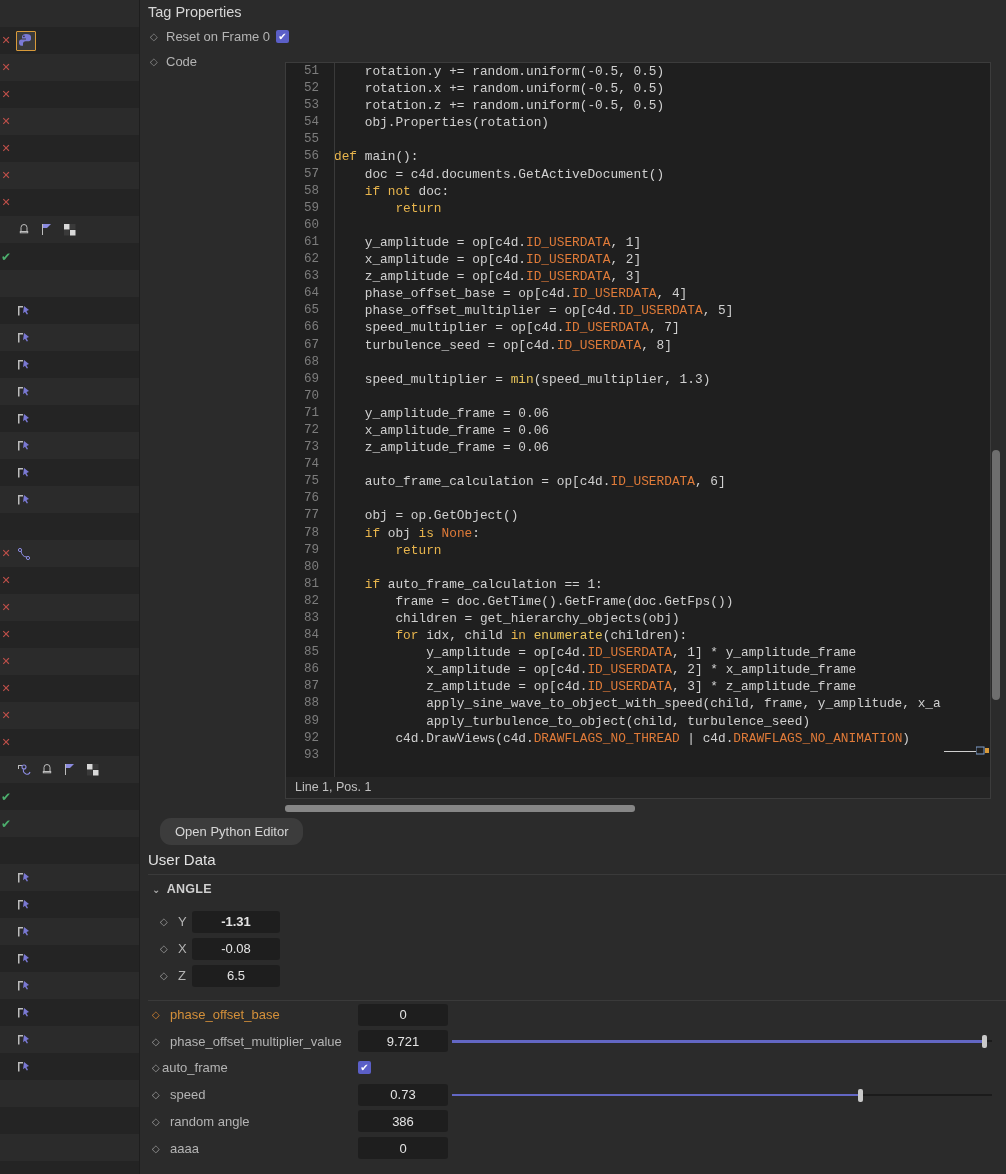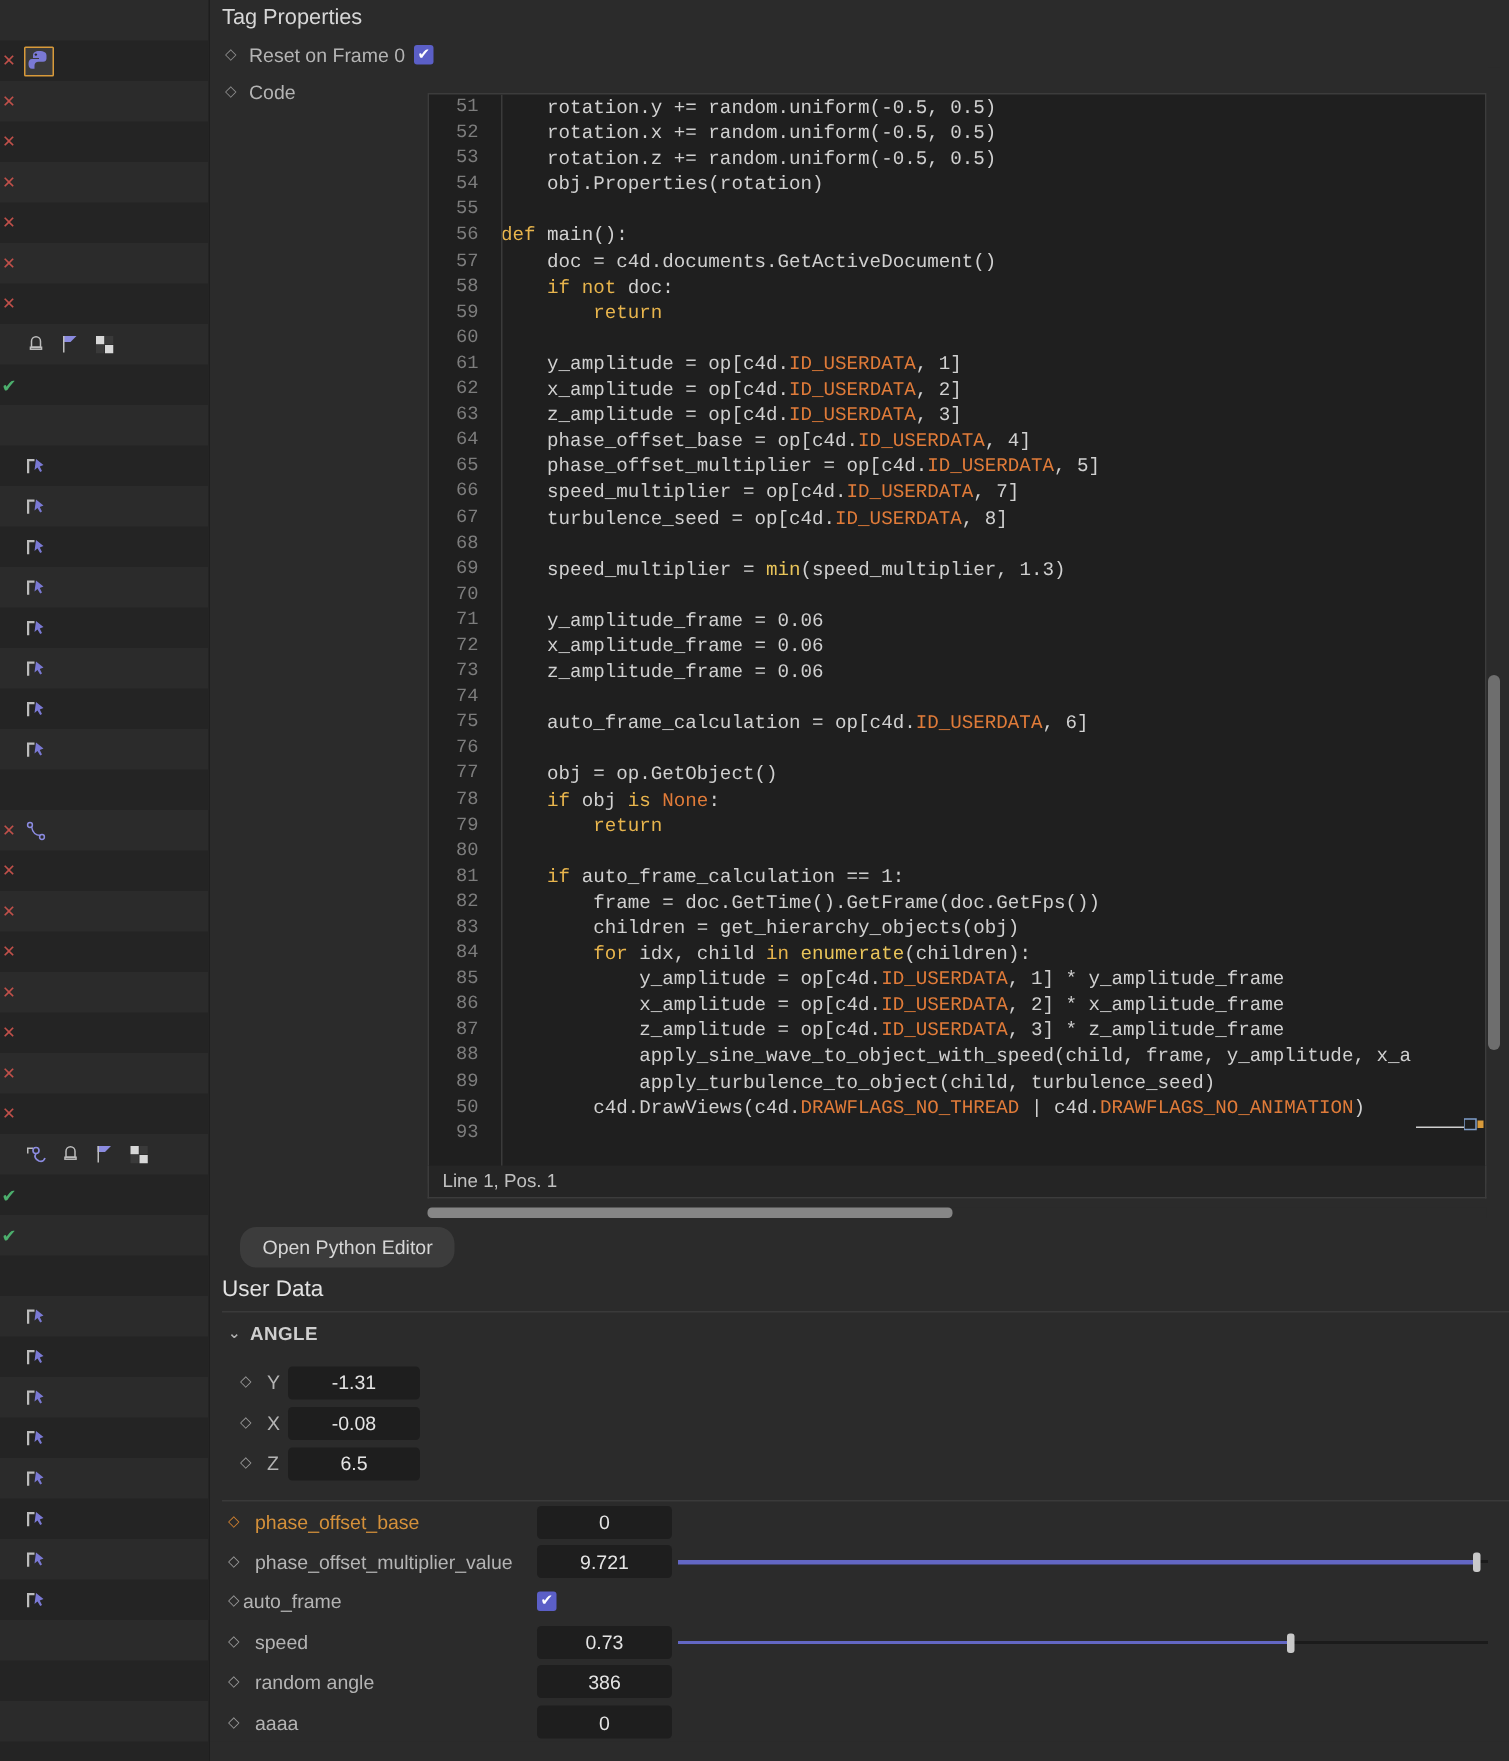--- a/index.html
+++ b/index.html
@@ -633,21 +633,21 @@
         </div>
         <div class="cl">
           <div class="ln">88</div>
           <div class="code">            apply_sine_wave_to_object_with_speed(child, frame, y_amplitude, x_a</div>
         </div>
         <div class="cl">
           <div class="ln">89</div>
           <div class="code">            apply_turbulence_to_object(child, turbulence_seed)</div>
         </div>
         <div class="cl">
-          <div class="ln">50</div>
+          <div class="ln">92</div>
           <div class="code">        c4d.DrawViews(c4d.<span class="cst">DRAWFLAGS_NO_THREAD</span> | c4d.<span class="cst">DRAWFLAGS_NO_ANIMATION</span>)</div>
         </div>
         <div class="cl">
           <div class="ln">93</div>
           <div class="code"></div>
         </div>
         <div style="position: absolute; left: 48px; top: 0px; width: 1px; height: 100%; background: rgb(58, 58, 58);"></div>
       </div>
   </div>
 
@@ -681,21 +681,21 @@
   <div id="angle-rows"></div>
 
   <div class="hrule" style="top:1000px"></div>
 
   <div id="param-rows"></div>
 
   <div class="bottom-strip"></div>
 <div class="ud-row" style="top: 908px;">
       <span class="ud-dia" style="left: 160px;">◇</span>
       <span class="ud-lab" style="left: 178px;">Y</span>
-      <div class="ud-field" style="left: 192px; width: 88px;">-1.31</div>
+      <div class="ud-field" style="left: 192px; width: 88px; font-weight: bold;">-1.31</div>
     </div>
     <div class="ud-row" style="top: 935px;">
       <span class="ud-dia" style="left: 160px;">◇</span>
       <span class="ud-lab" style="left: 178px;">X</span>
       <div class="ud-field" style="left: 192px; width: 88px;">-0.08</div>
     </div>
     <div class="ud-row" style="top: 962px;">
       <span class="ud-dia" style="left: 160px;">◇</span>
       <span class="ud-lab" style="left: 178px;">Z</span>
       <div class="ud-field" style="left: 192px; width: 88px;">6.5</div>

